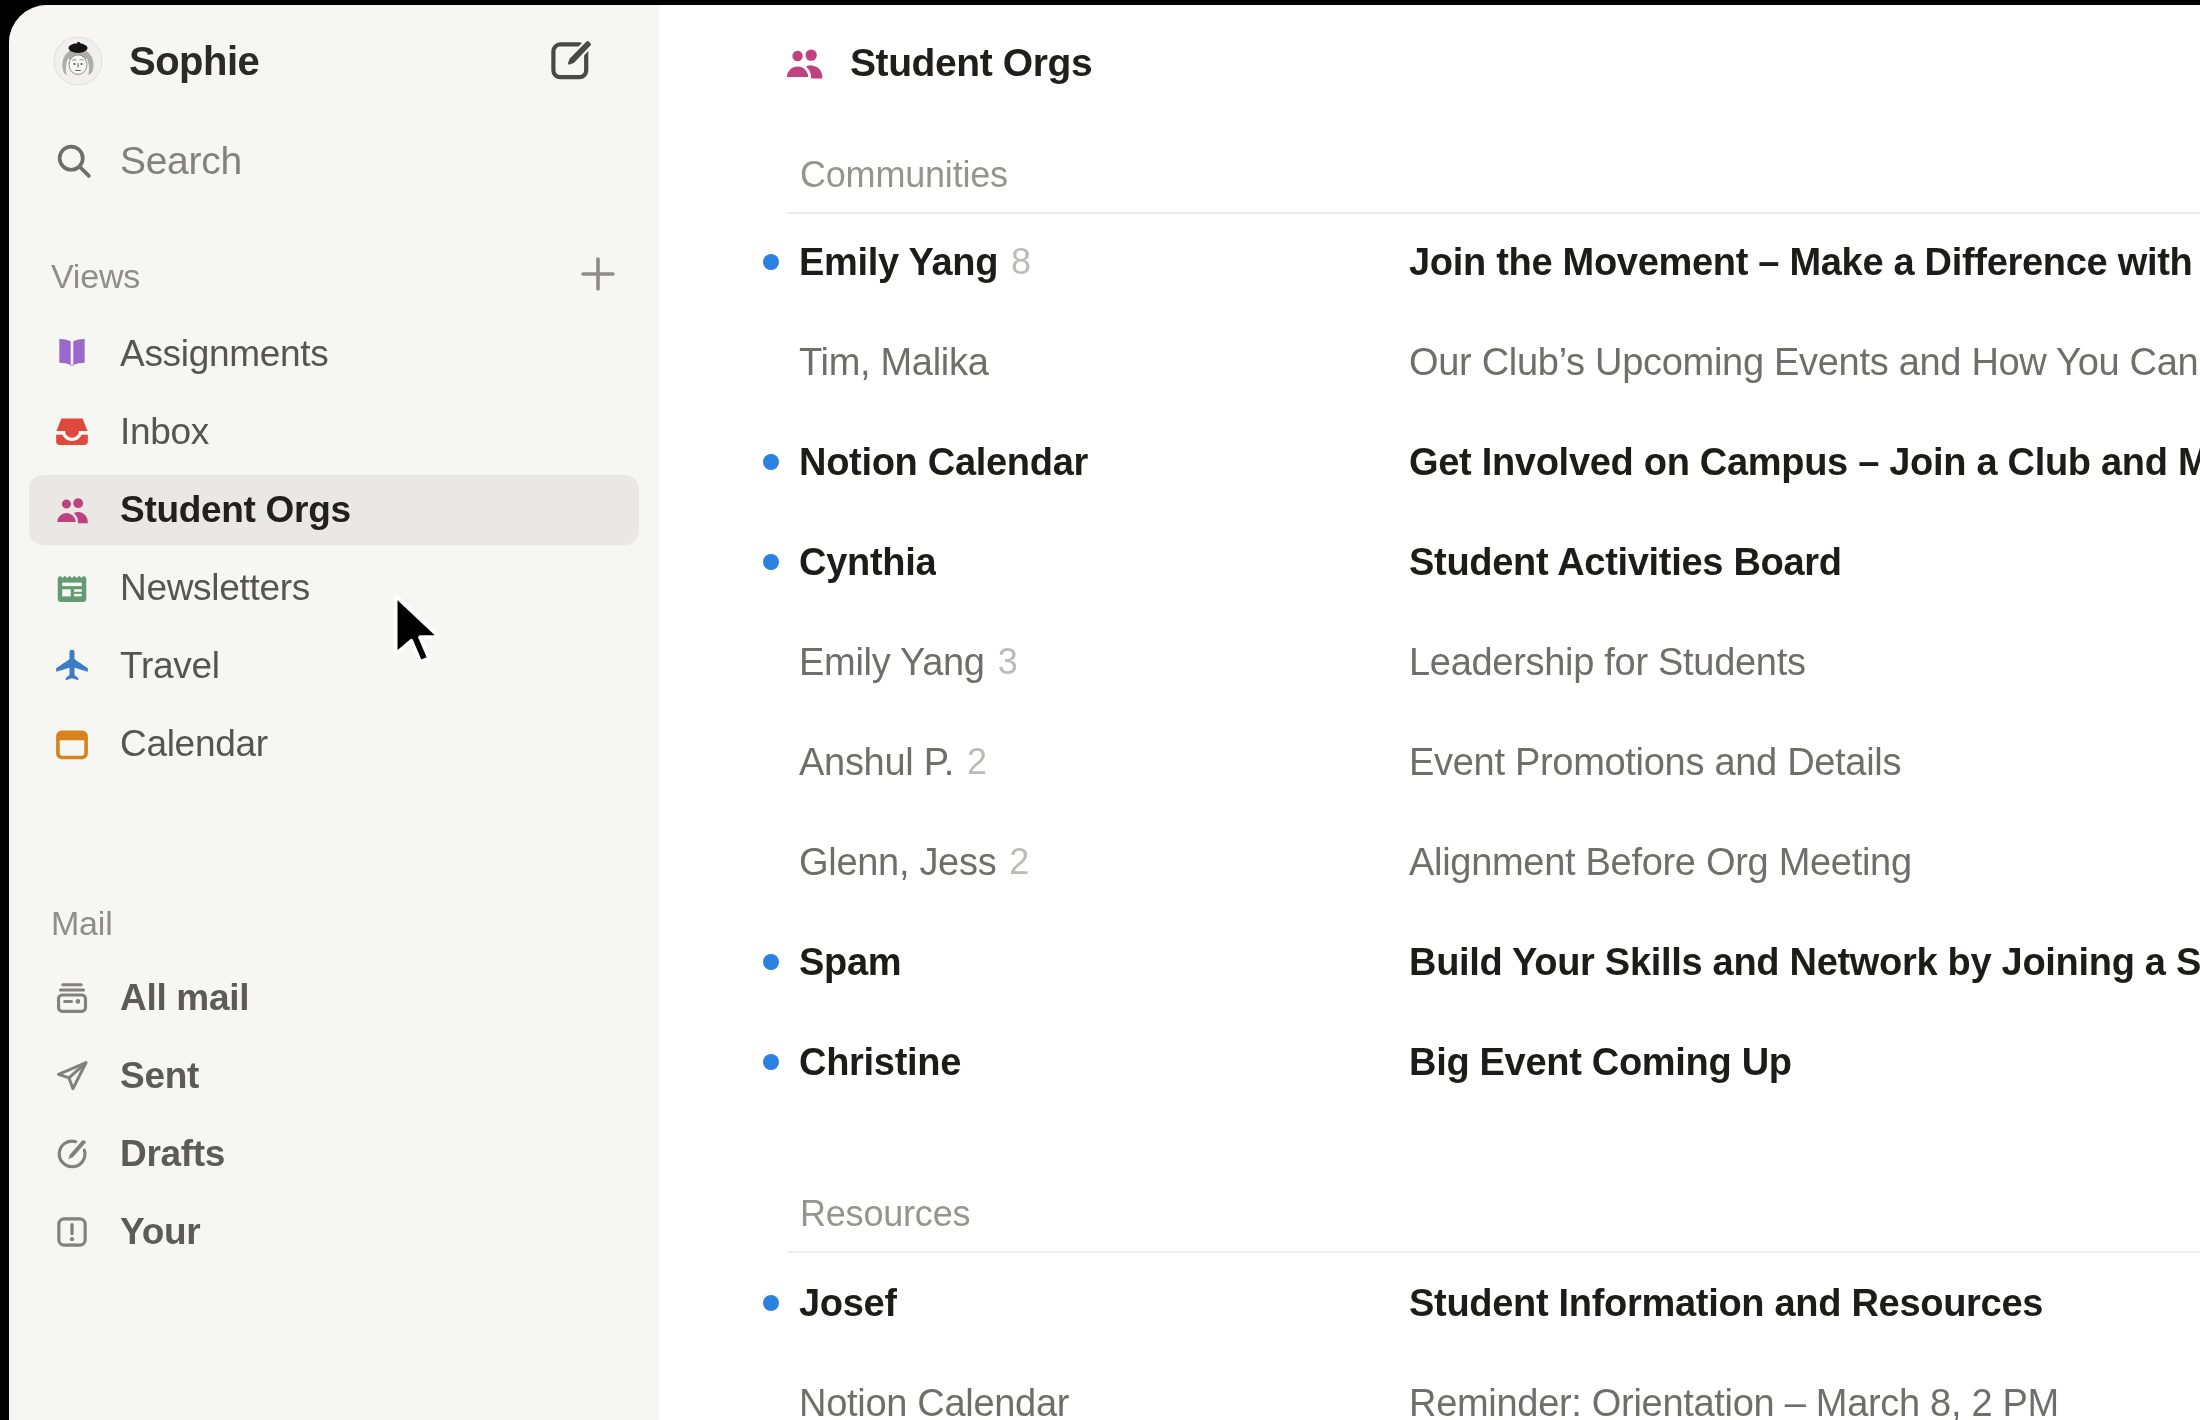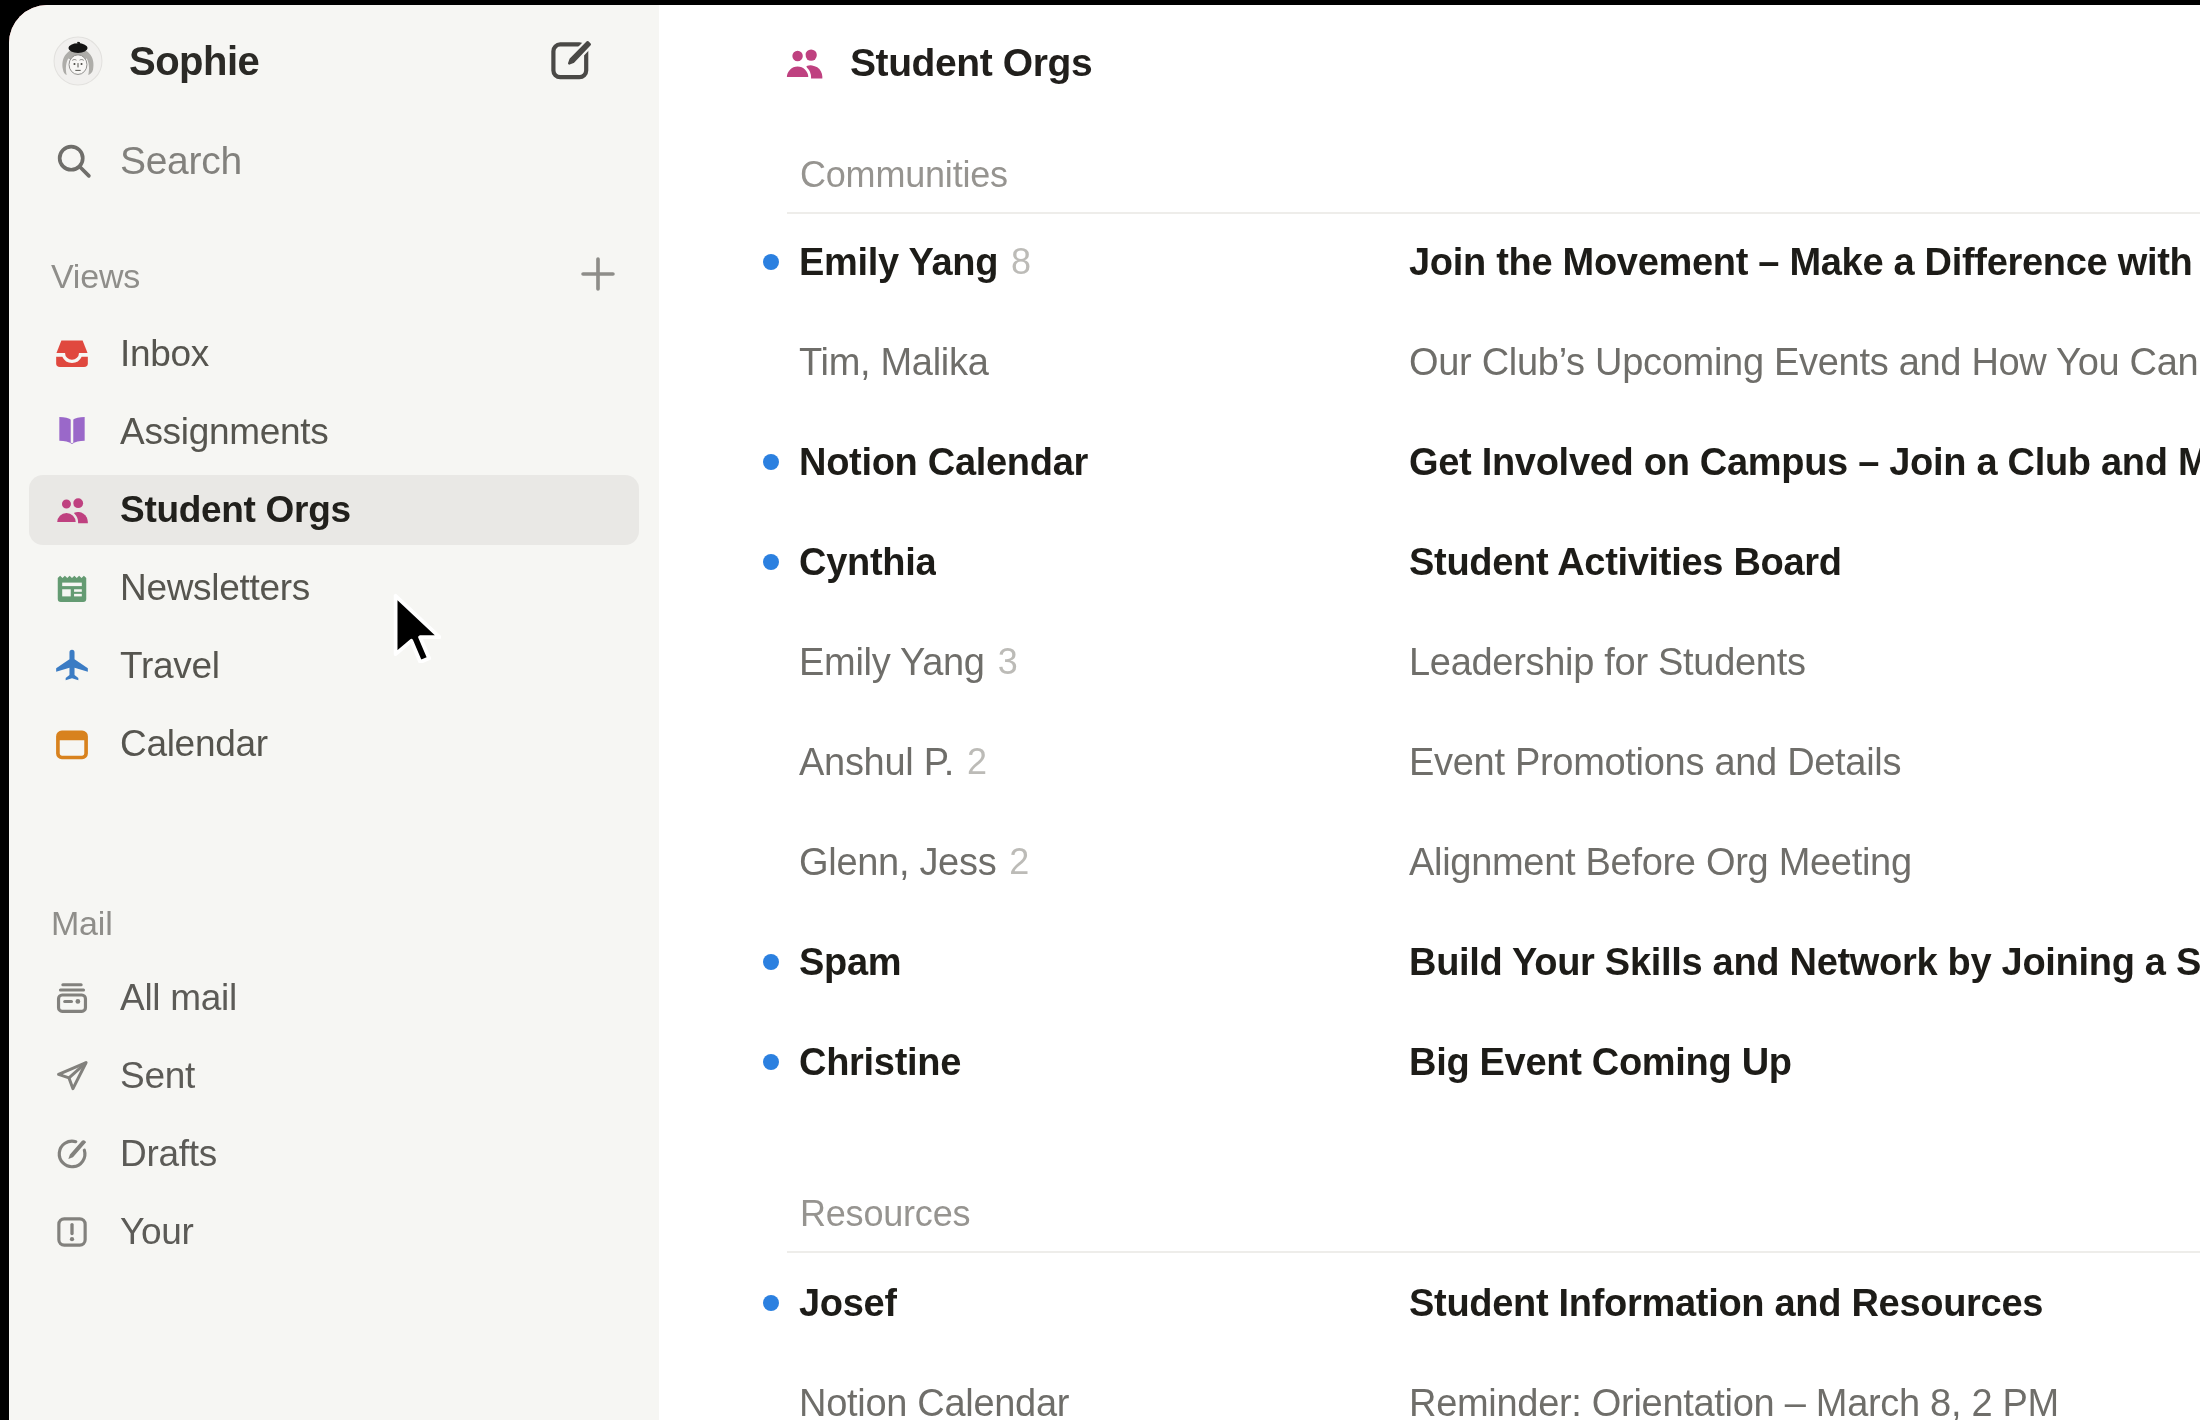--- a/index.html
+++ b/index.html
@@ -23,21 +23,21 @@
   .plus-btn{position:absolute;right:38px;top:246px;width:46px;height:46px;color:#8e8d89;cursor:pointer;}
   .nav-list{position:absolute;top:314px;left:0;right:0;}
   .mail-list{position:absolute;top:958px;left:0;right:0;}
   .nav-item{height:70px;margin:0 20px 8px 20px;border-radius:14px;display:flex;align-items:center;
             padding-left:24px;cursor:pointer;}
   .nav-item.selected{background:#e9e8e5;}
   .nav-ic{width:38px;height:38px;flex:none;}
   .nav-ic svg,.avatar svg,.compose-btn svg,.search-ic svg,.plus-btn svg,.title-ic svg{width:100%;height:100%;display:block;}
   .nav-label{margin-left:29px;font-size:37px;font-weight:500;color:#56554f;letter-spacing:-.3px;}
   .nav-item.selected .nav-label{color:#21201c;font-weight:600;}
-  .mail-list .nav-label{font-weight:400;color:#5c5b57;}
+  .mail-list .nav-label{font-weight:700;color:#5c5b57;}
   .mail-list .nav-ic{color:#82817d;}
   
   .main{position:relative;flex:1;background:#fff;height:100%;overflow:hidden;}
   .main-header{position:absolute;top:30px;left:123px;height:56px;display:flex;align-items:center;}
   .title-ic{width:44px;height:44px;color:#bf4180;flex:none;}
   .main-title{margin-left:24px;font-size:39px;font-weight:700;color:#211f1c;letter-spacing:-.4px;}
   .section-header{position:absolute;left:141px;height:52px;display:flex;align-items:center;
                   font-size:36px;color:#969490;letter-spacing:-.2px;}
   .divider{position:absolute;left:128px;right:0;height:2px;background:#eeedea;}
   .rows{position:absolute;left:0;right:0;text-align:right;}
@@ -97,36 +97,36 @@
 
       <div class="sec-label views-label">Views</div>
       <span class="plus-btn">
         <svg viewBox="0 0 24 24">
             <path d="M12 4.2v15.6M4.2 12h15.6" stroke="currentColor" stroke-width="1.9" stroke-linecap="round"></path>
           </svg>
       </span>
 
       <div class="nav-list" id="nav-list">
           <div class="nav-item">
+    <span class="nav-ic" style="color: rgb(154, 104, 201);">
+              <svg viewBox="0 0 24 24">
+                <path d="M12 4.7C10 3.2 7.3 2.6 4 2.6v14.9c3.3 0 6 .6 8 2.1 2-1.5 4.7-2.1 8-2.1V2.6c-3.3 0-6 .6-8 2.1z" fill="currentColor"></path>
+                <rect x="11.2" y="4.1" width="1.6" height="14.8" fill="#f6f6f3"></rect>
+              </svg>
+            </span>
+    <span class="nav-label">Assignments</span>
+  </div>
+          <div class="nav-item">
     <span class="nav-ic" style="color: rgb(224, 72, 62);">
               <svg viewBox="0 0 24 24">
                 <path d="M5.3 3.4h13.4L22 11.9v5.9a2.4 2.4 0 0 1-2.4 2.4H4.4A2.4 2.4 0 0 1 2 17.8v-5.9L5.3 3.4z" fill="currentColor"></path>
                 <path d="M1.6 11.3h6a4.4 4.4 0 0 0 8.8 0h6v2.5h-4.3a6.7 6.7 0 0 1-12.2 0H1.6z" fill="#f6f6f3"></path>
               </svg>
             </span>
     <span class="nav-label">Inbox</span>
-  </div>
-          <div class="nav-item">
-    <span class="nav-ic" style="color: rgb(154, 104, 201);">
-              <svg viewBox="0 0 24 24">
-                <path d="M12 4.7C10 3.2 7.3 2.6 4 2.6v14.9c3.3 0 6 .6 8 2.1 2-1.5 4.7-2.1 8-2.1V2.6c-3.3 0-6 .6-8 2.1z" fill="currentColor"></path>
-                <rect x="11.2" y="4.1" width="1.6" height="14.8" fill="#f6f6f3"></rect>
-              </svg>
-            </span>
-    <span class="nav-label">Assignments</span>
   </div>
           <div class="nav-item selected">
     <span class="nav-ic" style="color: rgb(191, 65, 128);">
               <svg viewBox="0 0 24 24">
                 <circle cx="15.9" cy="7.7" r="3.1" fill="currentColor"></circle>
                 <path d="M13.4 13.7a6.3 6.3 0 0 1 8.6 5.8v.9h-8.6z" fill="currentColor"></path>
                 <circle cx="8.5" cy="8.2" r="3.6" fill="currentColor" stroke="#e9e8e5" stroke-width="1.5"></circle>
                 <path d="M1.9 20.4v-.6a6.6 6.6 0 0 1 13.2 0v.6z" fill="currentColor" stroke="#e9e8e5" stroke-width="1.5"></path>
               </svg>
             </span>

